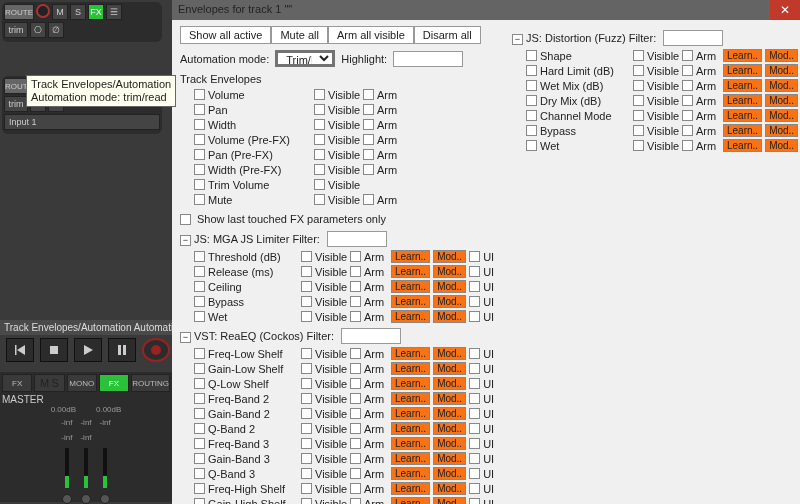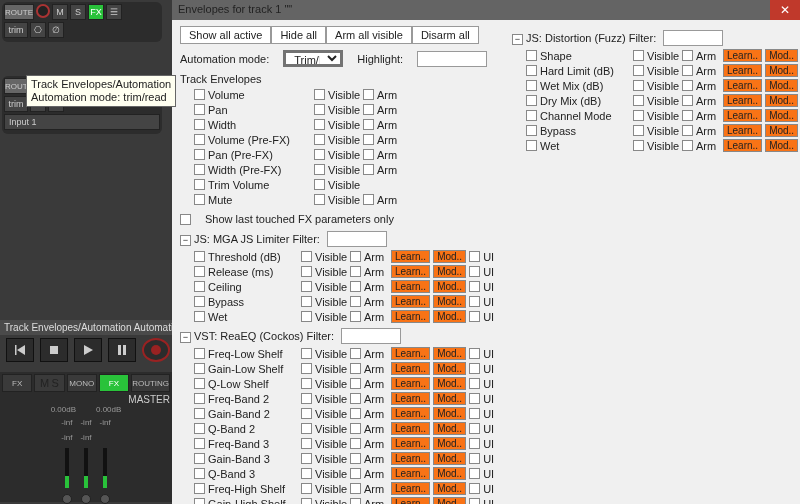--- a/index.html
+++ b/index.html
@@ -14,38 +14,38 @@
   .rec-circle { width:14px; height:14px; border-radius:50%; background:#222; border:2px solid #a33; }
   .tooltip { position:absolute; left:26px; top:75px; background:#fffff0; border:1px solid #666; padding:2px 4px; z-index:5; white-space:nowrap; font-size:11px; line-height:13px; }
   .caption-bar { position:absolute; left:0; top:320px; width:172px; background:#4a4a4a; color:#ddd; padding:2px 4px; font-size:10px; white-space:nowrap; overflow:hidden; }
   .transport { position:absolute; left:6px; top:338px; display:flex; gap:6px; }
   .tbtn { width:28px; height:24px; background:#2c2c2c; border:1px solid #111; display:flex; align-items:center; justify-content:center; cursor:pointer; }
   .tbtn-rec { width:28px; height:24px; border-radius:50%; background:#2c2c2c; border:2px solid #922; display:flex; align-items:center; justify-content:center; }
   .master-area { position:absolute; left:0; top:372px; width:172px; height:130px; background:#2c2c2c; padding:2px; }
   .mrow { display:flex; gap:2px; margin-bottom:2px; }
   .mbtn { flex:1; height:18px; background:#3a3a3a; border:1px solid #222; color:#bbb; font-size:8px; display:flex; align-items:center; justify-content:center; }
   .mbtn.grn { background:#29c23a; color:#fff; }
-  .master-label { text-align:right; color:#ccc; font-size:10px; margin:0 0; }
+  .master-label { text-align:left; color:#ccc; font-size:10px; margin:0 0; }
   .faders { display:flex; gap:8px; justify-content:center; margin-top:4px; }
   .fader-col { display:flex; flex-direction:column; align-items:center; gap:6px; }
   .db-lbl { color:#999; font-size:8px; }
   .fader { width:4px; height:40px; background:#111; position:relative; }
   .fader::after { content:""; position:absolute; bottom:0; width:4px; height:12px; background:#29c23a; }
   .knob { width:10px; height:10px; border-radius:50%; background:#555; border:1px solid #222; }
 
   .dialog { position:absolute; left:172px; top:0; width:628px; height:504px; background:#f0f0f0; }
   .dlg-title { position:relative; height:20px; background:#646464; color:#e8e8e8; padding:3px 6px; font-size:11px; }
   .dlg-close { position:absolute; right:0; top:0; width:30px; height:20px; background:#c0392b; color:#fff; font-size:12px; display:flex; align-items:center; justify-content:center; cursor:pointer; }
   .dlg-body { padding:6px 8px; display:flex; gap:12px; }
   .col-left { width:320px; }
   .col-right { width:280px; }
 
   .top-btns { display:flex; gap:0; margin-bottom:6px; }
   .btn { background:#fff; border:1px solid #999; padding:1px 8px; height:18px; cursor:pointer; font-size:11px; }
-  .lnrow { display:flex; align-items:center; gap:14px; margin-bottom:6px; }
+  .lnrow { display:flex; align-items:center; gap:6px; margin-bottom:6px; }
   .sel { background:#fff; border:3px solid #737373; height:17px; padding:0 4px; font-size:11px; width:60px; }
   .txt { background:#fff; border:1px solid #999; height:16px; width:70px; }
   .lbl { font-size:11px; }
   .sec-hdr { font-size:11px; margin:4px 0 2px; }
   .sec-hdr .exp { display:inline-block; width:11px; height:11px; border:1px solid #888; text-align:center; line-height:9px; font-size:9px; margin-right:3px; background:#fff; cursor:pointer; }
 
   .param-row { display:flex; align-items:center; height:15px; gap:3px; }
   .param-row .cb { width:11px; height:11px; border:1px solid #888; background:#fff; flex-shrink:0; cursor:pointer; }
   .param-row .pname { flex:0 0 90px; font-size:11px; white-space:nowrap; overflow:hidden; }
   .param-row .vis-cb, .param-row .arm-cb, .param-row .ui-cb { width:11px; height:11px; border:1px solid #888; background:#fff; flex-shrink:0; cursor:pointer; }
@@ -171,21 +171,21 @@
 <div class="dialog">
   <div class="dlg-title">
     <span>Envelopes for track 1 ""</span>
     <div class="dlg-close">✕</div>
   </div>
   <div class="dlg-body">
 
     <div class="col-left">
       <div class="top-btns">
         <button class="btn">Show all active</button>
-        <button class="btn">Hide all</button>
+        <button class="btn">Mute all</button>
         <button class="btn">Arm all visible</button>
         <button class="btn">Disarm all</button>
       </div>
       <div class="lnrow">
         <span class="lbl">Automation mode:</span>
         <select class="sel"><option>Trim/Read</option></select>
         <span class="lbl">Highlight:</span>
         <input class="txt" style="">
       </div>
 

